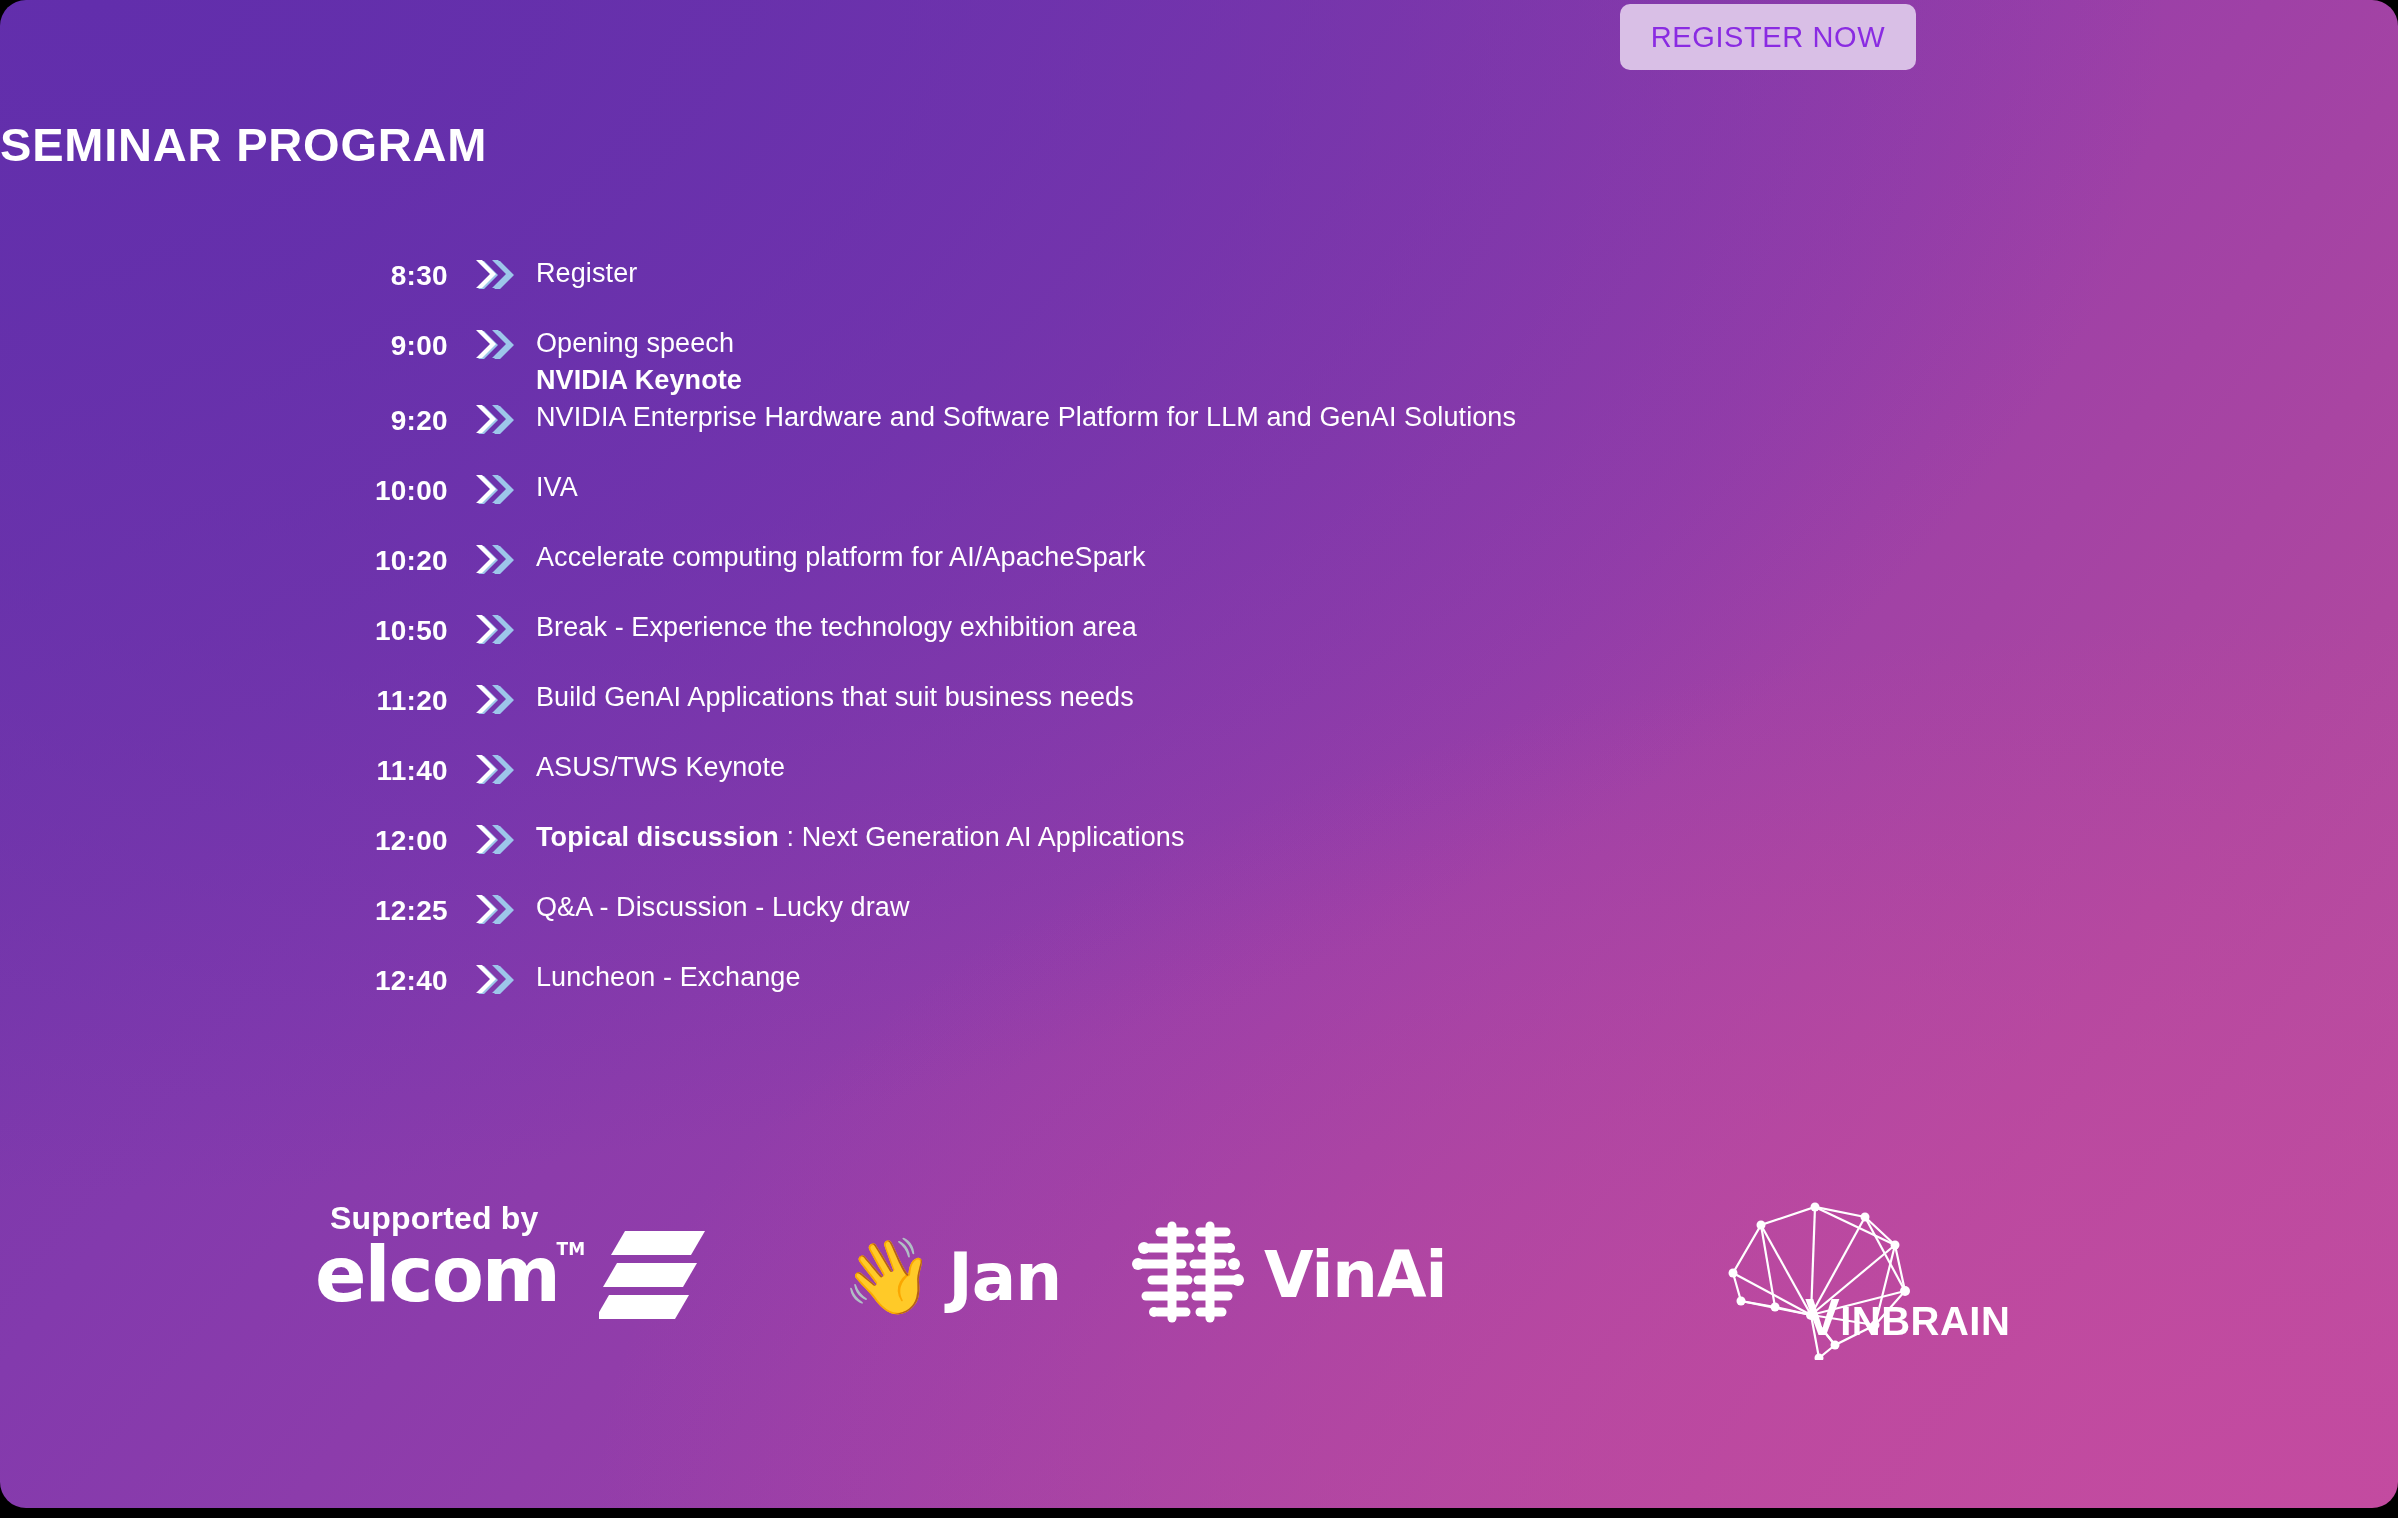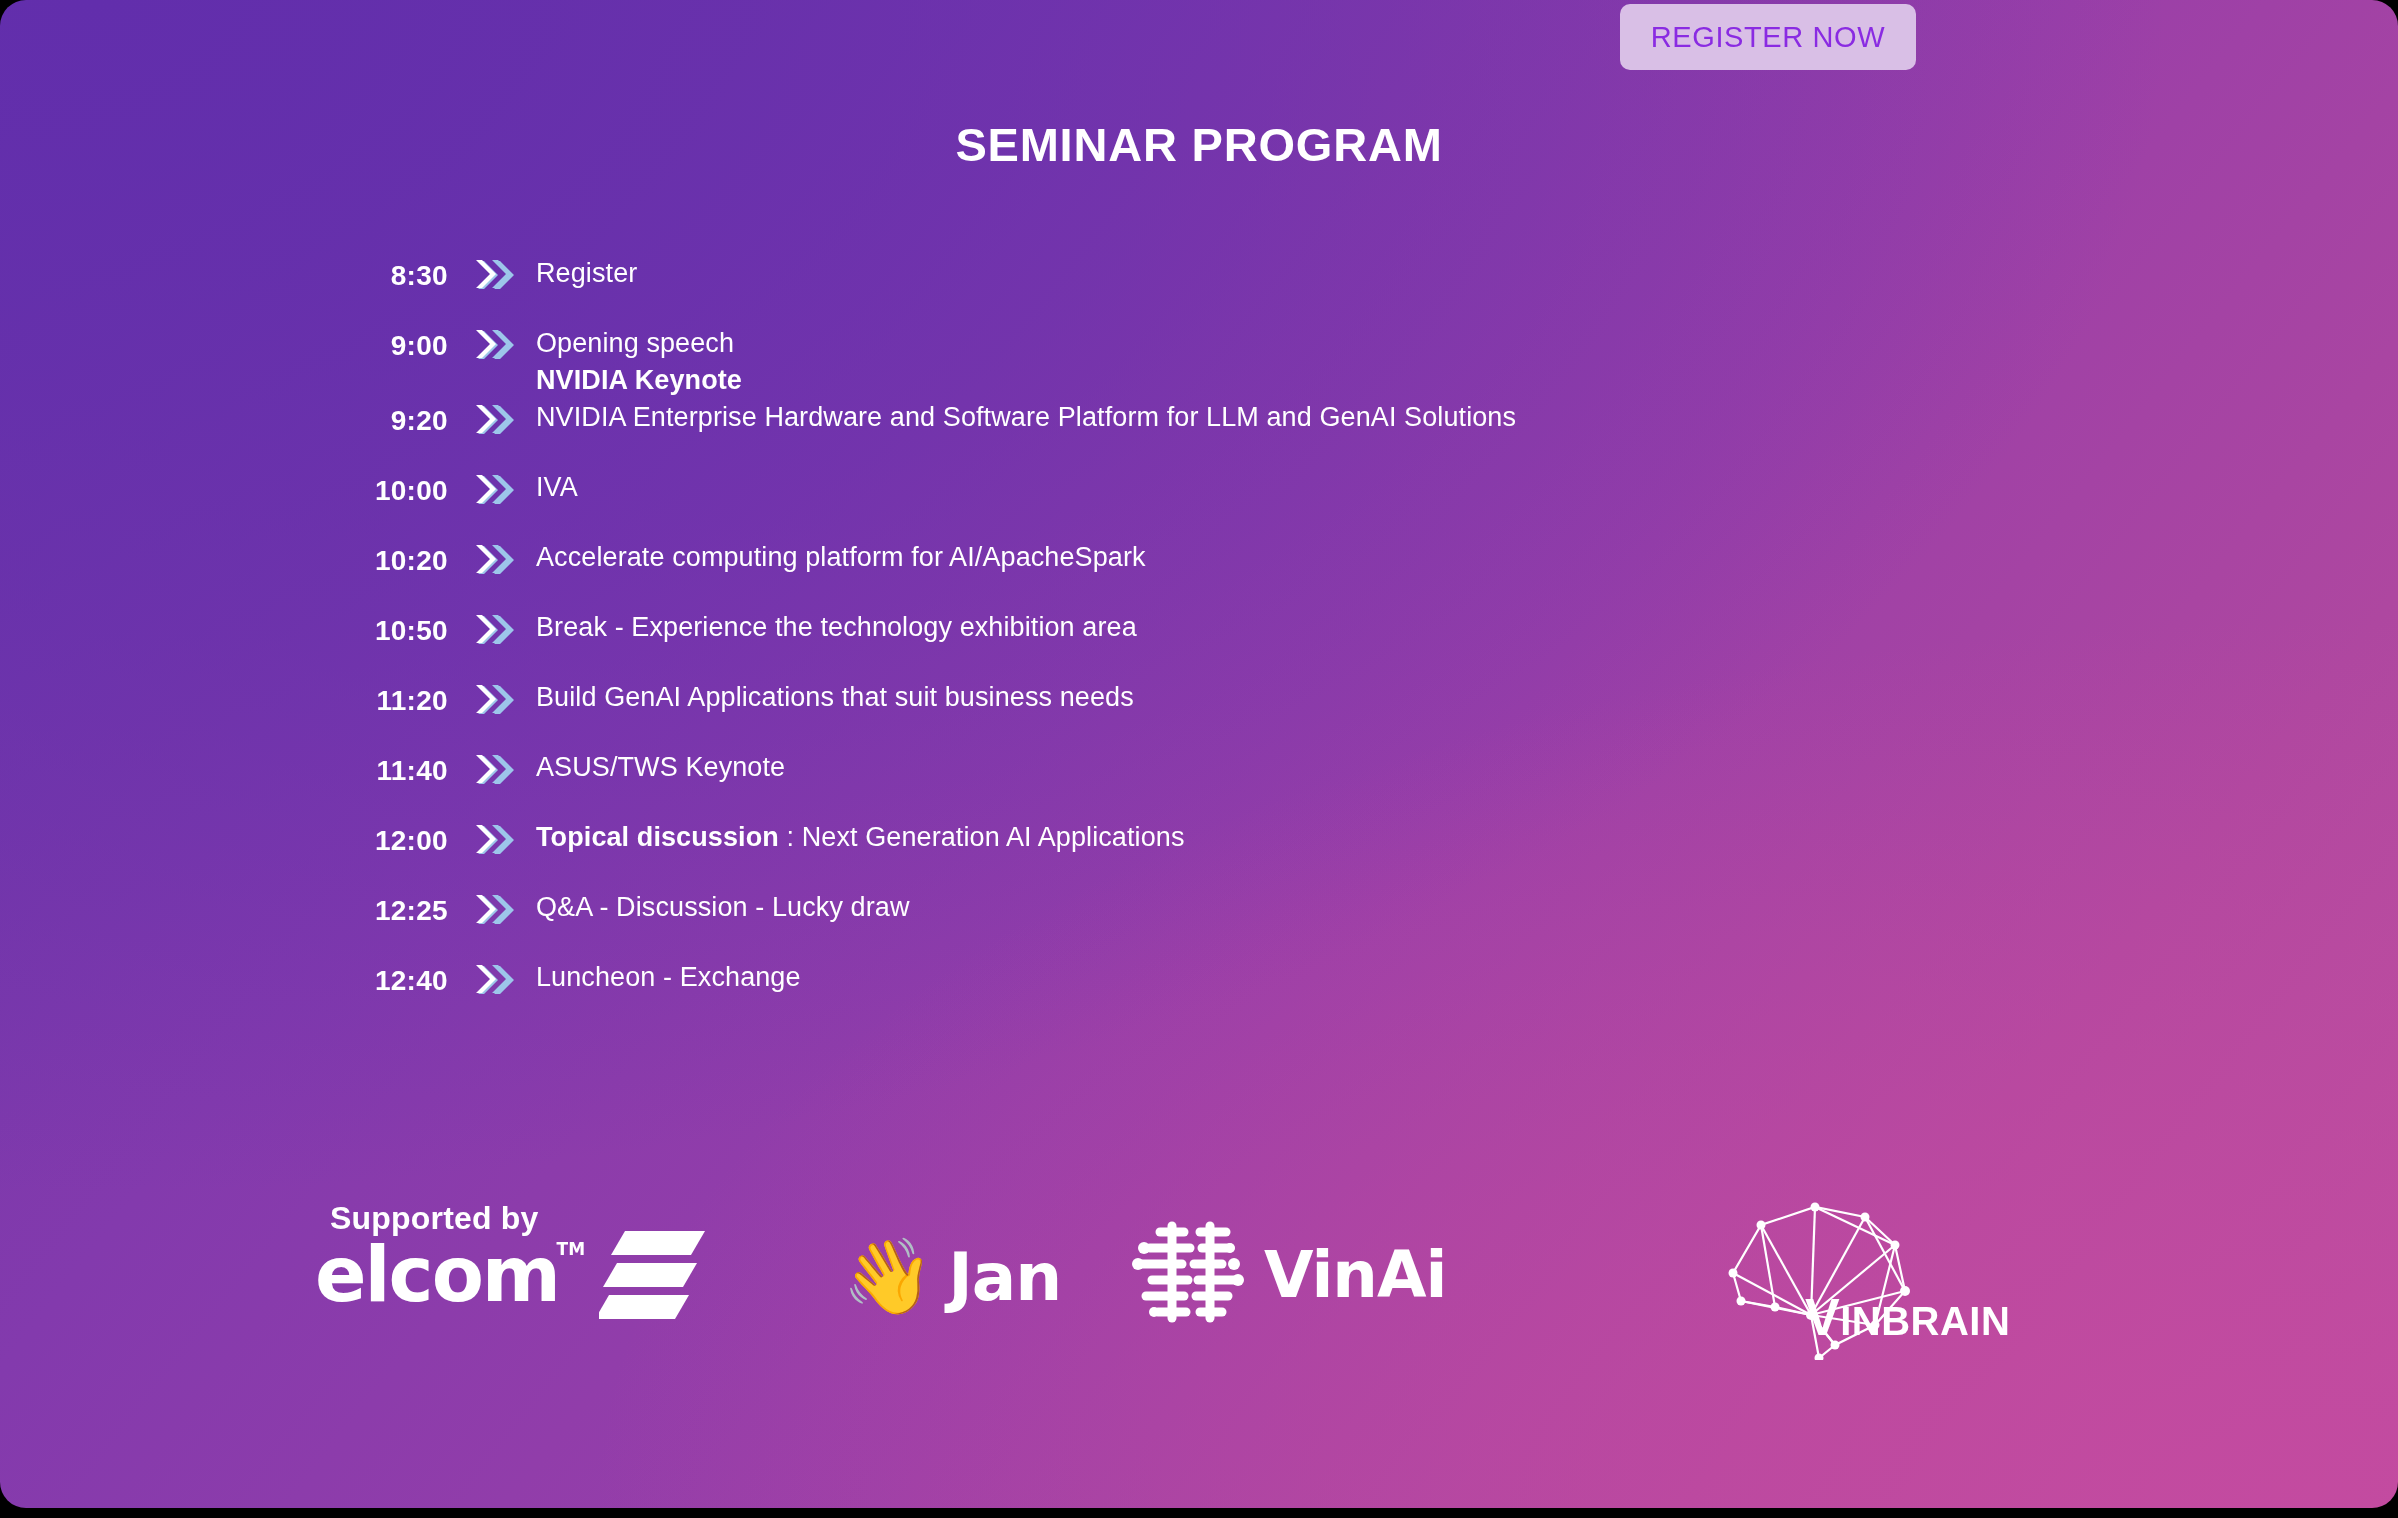--- a/index.html
+++ b/index.html
@@ -43,21 +43,21 @@
     cursor: pointer;
     padding: 0;
   }
 
   
   #page-title {
     position: absolute;
     top: 117px;
     left: 0;
     width: 100%;
-    text-align: center;
+    text-align: left;
     color: #ffffff;
     font-size: 47px;
     font-weight: bold;
     letter-spacing: 0.8px;
   }
 
   
   #agenda {
     position: absolute;
     top: 222px;

